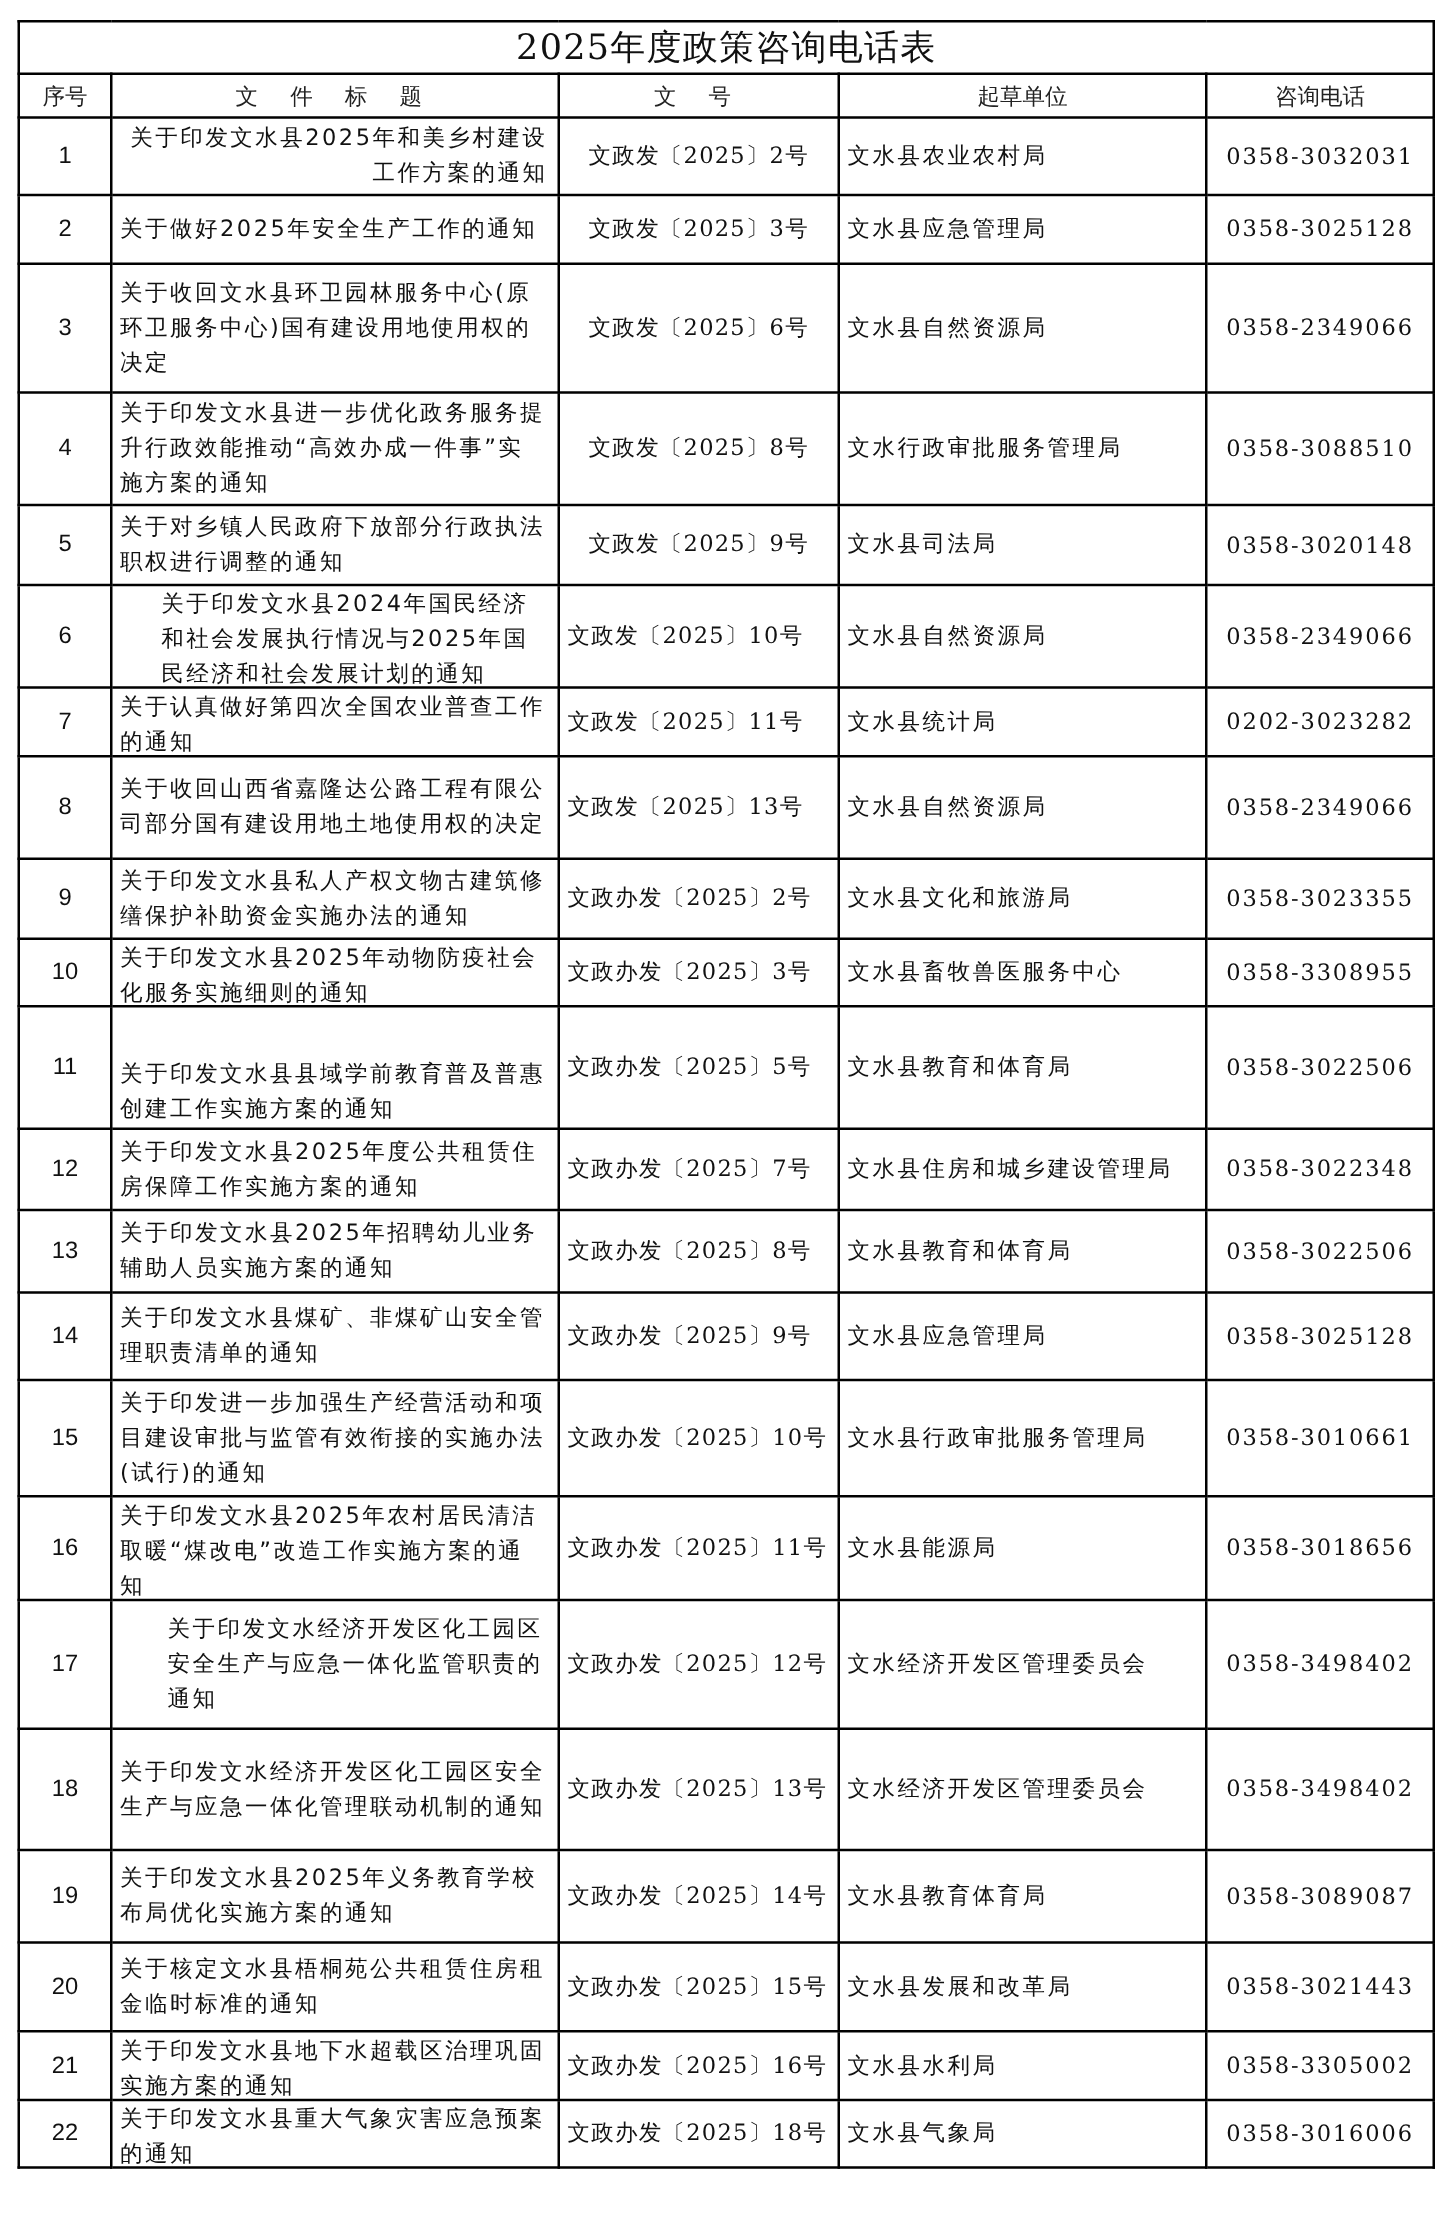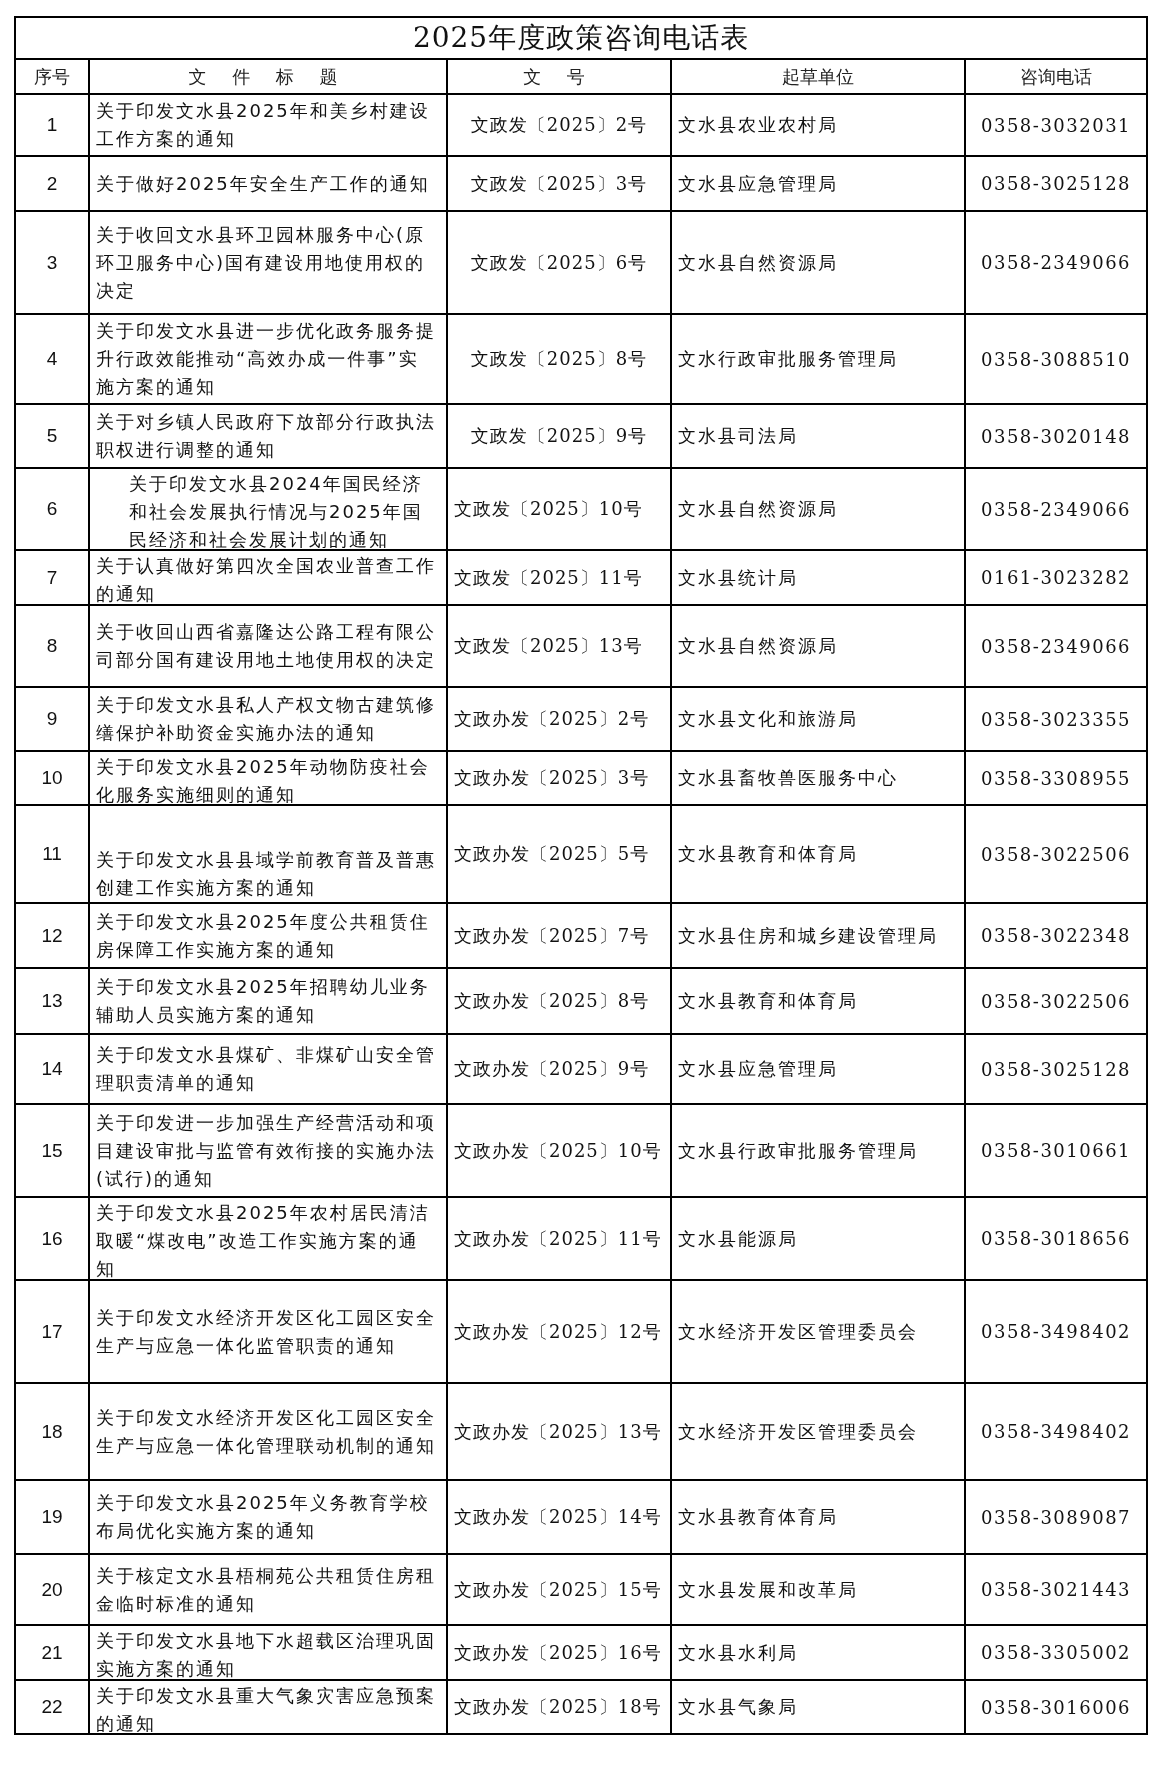--- a/index.html
+++ b/index.html
@@ -37,21 +37,21 @@
     <tr class="hdr">
       <td>序号</td>
       <td class="sp">文 件 标 题</td>
       <td class="sp">文 号</td>
       <td>起草单位</td>
       <td>咨询电话</td>
     </tr>
   <tr style="height: 62px;">
         <td class="c-no">1</td>
         <td class="c-title">
-          <div class="wrap" style="max-height: 58px;">关于印发文水县2025年和美乡村建设工作方案的通知</div>
+          <div class="wrap" style="max-height: 58px; text-align: right;">关于印发文水县2025年和美乡村建设工作方案的通知</div>
         </td>
         <td class="c-docno center">文政发〔2025〕2号</td>
         <td class="c-unit">文水县农业农村局</td>
         <td class="c-phone">0358-3032031</td>
       </tr>
       <tr style="height: 55px;">
         <td class="c-no">2</td>
         <td class="c-title">
           <div class="wrap" style="max-height: 51px;">关于做好2025年安全生产工作的通知</div>
         </td>
@@ -95,21 +95,21 @@
         <td class="c-unit">文水县自然资源局</td>
         <td class="c-phone">0358-2349066</td>
       </tr>
       <tr style="height: 55px;">
         <td class="c-no">7</td>
         <td class="c-title">
           <div class="wrap" style="max-height: 51px;">关于认真做好第四次全国农业普查工作的通知</div>
         </td>
         <td class="c-docno">文政发〔2025〕11号</td>
         <td class="c-unit">文水县统计局</td>
-        <td class="c-phone">0161-3023282</td>
+        <td class="c-phone">0202-3023282</td>
       </tr>
       <tr style="height: 82px;">
         <td class="c-no">8</td>
         <td class="c-title">
           <div class="wrap" style="max-height: 78px;">关于收回山西省嘉隆达公路工程有限公司部分国有建设用地土地使用权的决定</div>
         </td>
         <td class="c-docno">文政发〔2025〕13号</td>
         <td class="c-unit">文水县自然资源局</td>
         <td class="c-phone">0358-2349066</td>
       </tr>
@@ -181,21 +181,21 @@
         <td class="c-title">
           <div class="wrap" style="max-height: 79px;">关于印发文水县2025年农村居民清洁取暖“煤改电”改造工作实施方案的通知</div>
         </td>
         <td class="c-docno">文政办发〔2025〕11号</td>
         <td class="c-unit">文水县能源局</td>
         <td class="c-phone">0358-3018656</td>
       </tr>
       <tr style="height: 103px;">
         <td class="c-no">17</td>
         <td class="c-title">
-          <div class="wrap" style="max-height: 99px;">关于印发文水经济开发区化工园区安全生产与应急一体化监管职责的通知</div>
+          <div class="wrap" style="max-height: 99px; margin-left: 38px;">关于印发文水经济开发区化工园区安全生产与应急一体化监管职责的通知</div>
         </td>
         <td class="c-docno">文政办发〔2025〕12号</td>
         <td class="c-unit">文水经济开发区管理委员会</td>
         <td class="c-phone">0358-3498402</td>
       </tr>
       <tr style="height: 97px;">
         <td class="c-no">18</td>
         <td class="c-title">
           <div class="wrap" style="max-height: 93px;">关于印发文水经济开发区化工园区安全生产与应急一体化管理联动机制的通知</div>
         </td>

